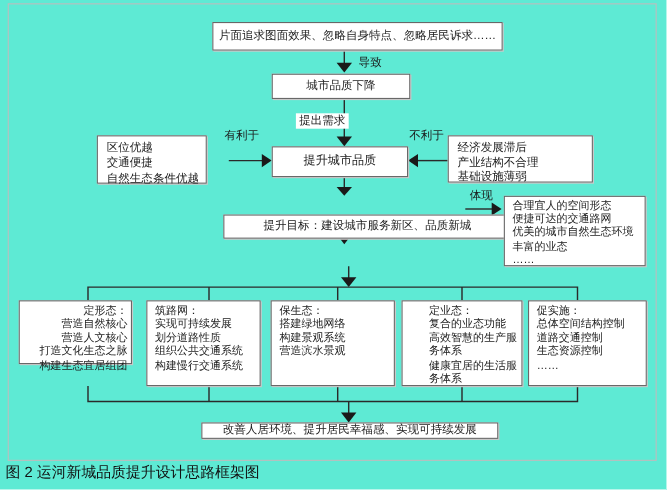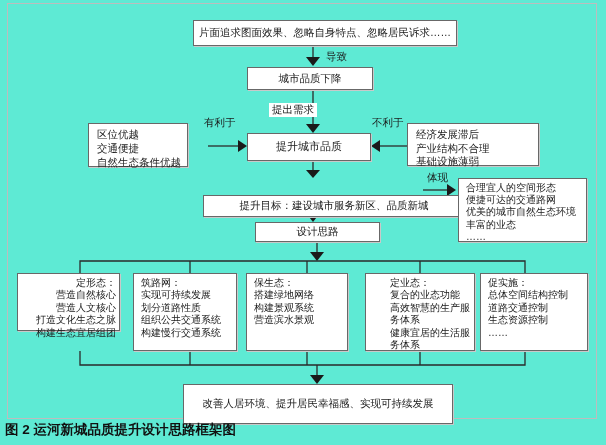--- a/index.html
+++ b/index.html
@@ -10,35 +10,35 @@
   .wires{position:absolute;left:0;top:0;width:606px;height:445px;}
   .wires line, .wires path{stroke:#2a2a2a;stroke-width:1.3;fill:none;}
   .wires polygon{fill:#1a1a1a;stroke:none;}
   .box{position:absolute;box-sizing:border-box;border:1px solid #686868;background:#ffffff;
        box-shadow:1px 1px 0 #c9c9c9;font-size:10.5px;line-height:13.8px;}
   .center{display:flex;align-items:center;justify-content:center;text-align:center;}
   .multi{white-space:pre-line;padding:4px 4px 0 8px;}
   .strategy{white-space:pre-line;line-height:12.4px;font-size:10px;padding:3px 3px 0 7px;}
   .edge-label{position:absolute;font-size:10.5px;color:#1a1a1a;white-space:nowrap;}
   .on-line{background:#ffffff;padding:0 3px;}
-  .caption{position:absolute;left:5px;top:421px;font-size:13.5px;font-weight:bold;color:#111111;}
+  .caption{position:absolute;left:5px;top:421px;font-size:13.5px;font-weight:normal;color:#111111;}
   .n-problem{left:193px;top:20px;width:264px;height:26px;}
   .n-decline{left:247px;top:67px;width:126px;height:23px;}
   .n-advantages{left:88px;top:123px;width:100px;height:44px;line-height:13.9px;}
   .n-core{left:247px;top:133px;width:124px;height:28px;font-size:11px;}
   .n-disadvantages{left:407px;top:123px;width:132px;height:43px;line-height:13.6px;}
   .n-goal{left:203px;top:178px;width:262px;height:22px;margin-top:17px;}
   .n-features{left:458px;top:178px;width:129px;height:64px;line-height:12.2px;font-size:10px;padding:3px 3px 14px 7px;}
   .n-design{left:255px;top:222px;width:125px;height:20px;}
   .n-s1{left:17px;top:273px;width:103px;height:58px;text-align:right;}
   .n-s2{left:133px;top:273px;width:104px;height:78px;}
-  .n-s3{left:246px;top:273px;width:102px;height:78px;}
+  .n-s3{left:246px;top:273px;width:113px;height:78px;}
   .n-s4{left:365px;top:273px;width:110px;height:78px;padding-left:24px;}
   .n-s5{left:480px;top:273px;width:108px;height:78px;}
-  .n-outcome{left:183px;top:384px;width:270px;height:40px;}
+  .n-outcome{left:183px;top:384px;width:270px;height:15px;}
   .l-cause{left:326px;top:50px;}
   .l-demand{left:269px;top:103px;}
   .l-favorable{left:204px;top:116px;}
   .l-unfavorable{left:372px;top:116px;}
   .l-reflect{left:427px;top:171px;}
   .l-means{left:271px;top:203px;}
 </style>
 </head>
 <body>
 
@@ -123,21 +123,20 @@
 基础设施薄弱</div>
 
   <div class="box center n-goal">提升目标：建设城市服务新区、品质新城</div>
 
   <div class="box multi n-features">合理宜人的空间形态
 便捷可达的交通路网
 优美的城市自然生态环境
 丰富的业态
 ……</div>
 
-  <div class="box center n-design">设计思路</div>
 
   <div class="box strategy n-s1">定形态：
 营造自然核心
 营造人文核心
 打造文化生态之脉
 构建生态宜居组团</div>
 
   <div class="box strategy n-s2">筑路网：
 实现可持续发展
 划分道路性质

